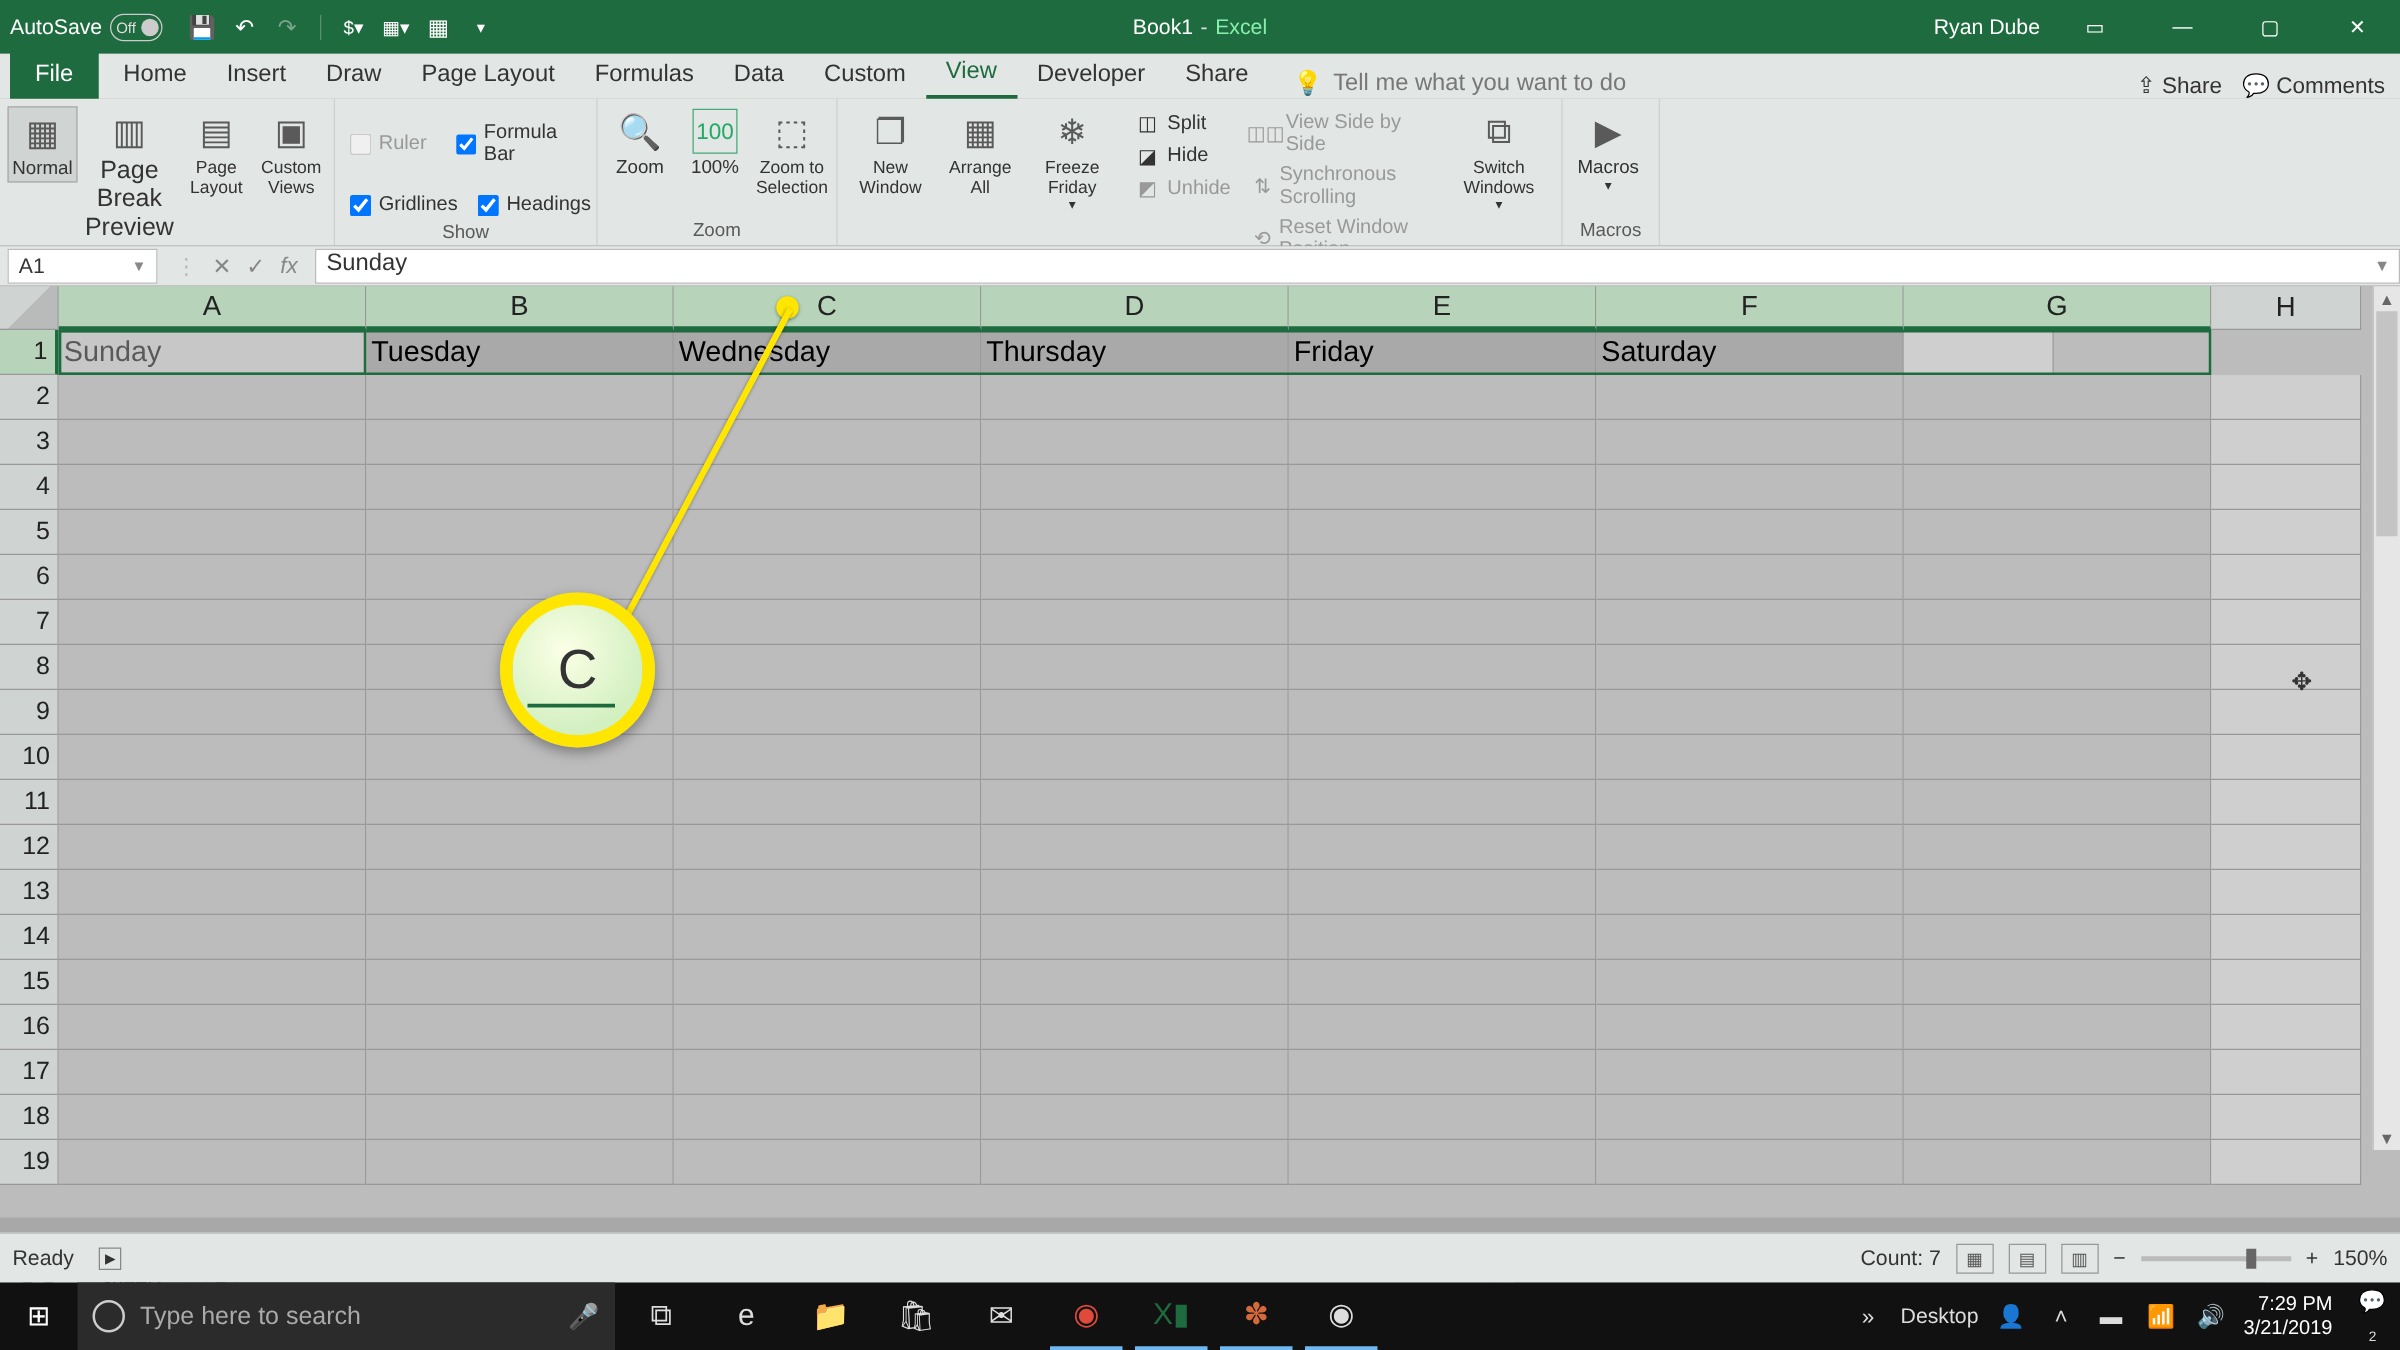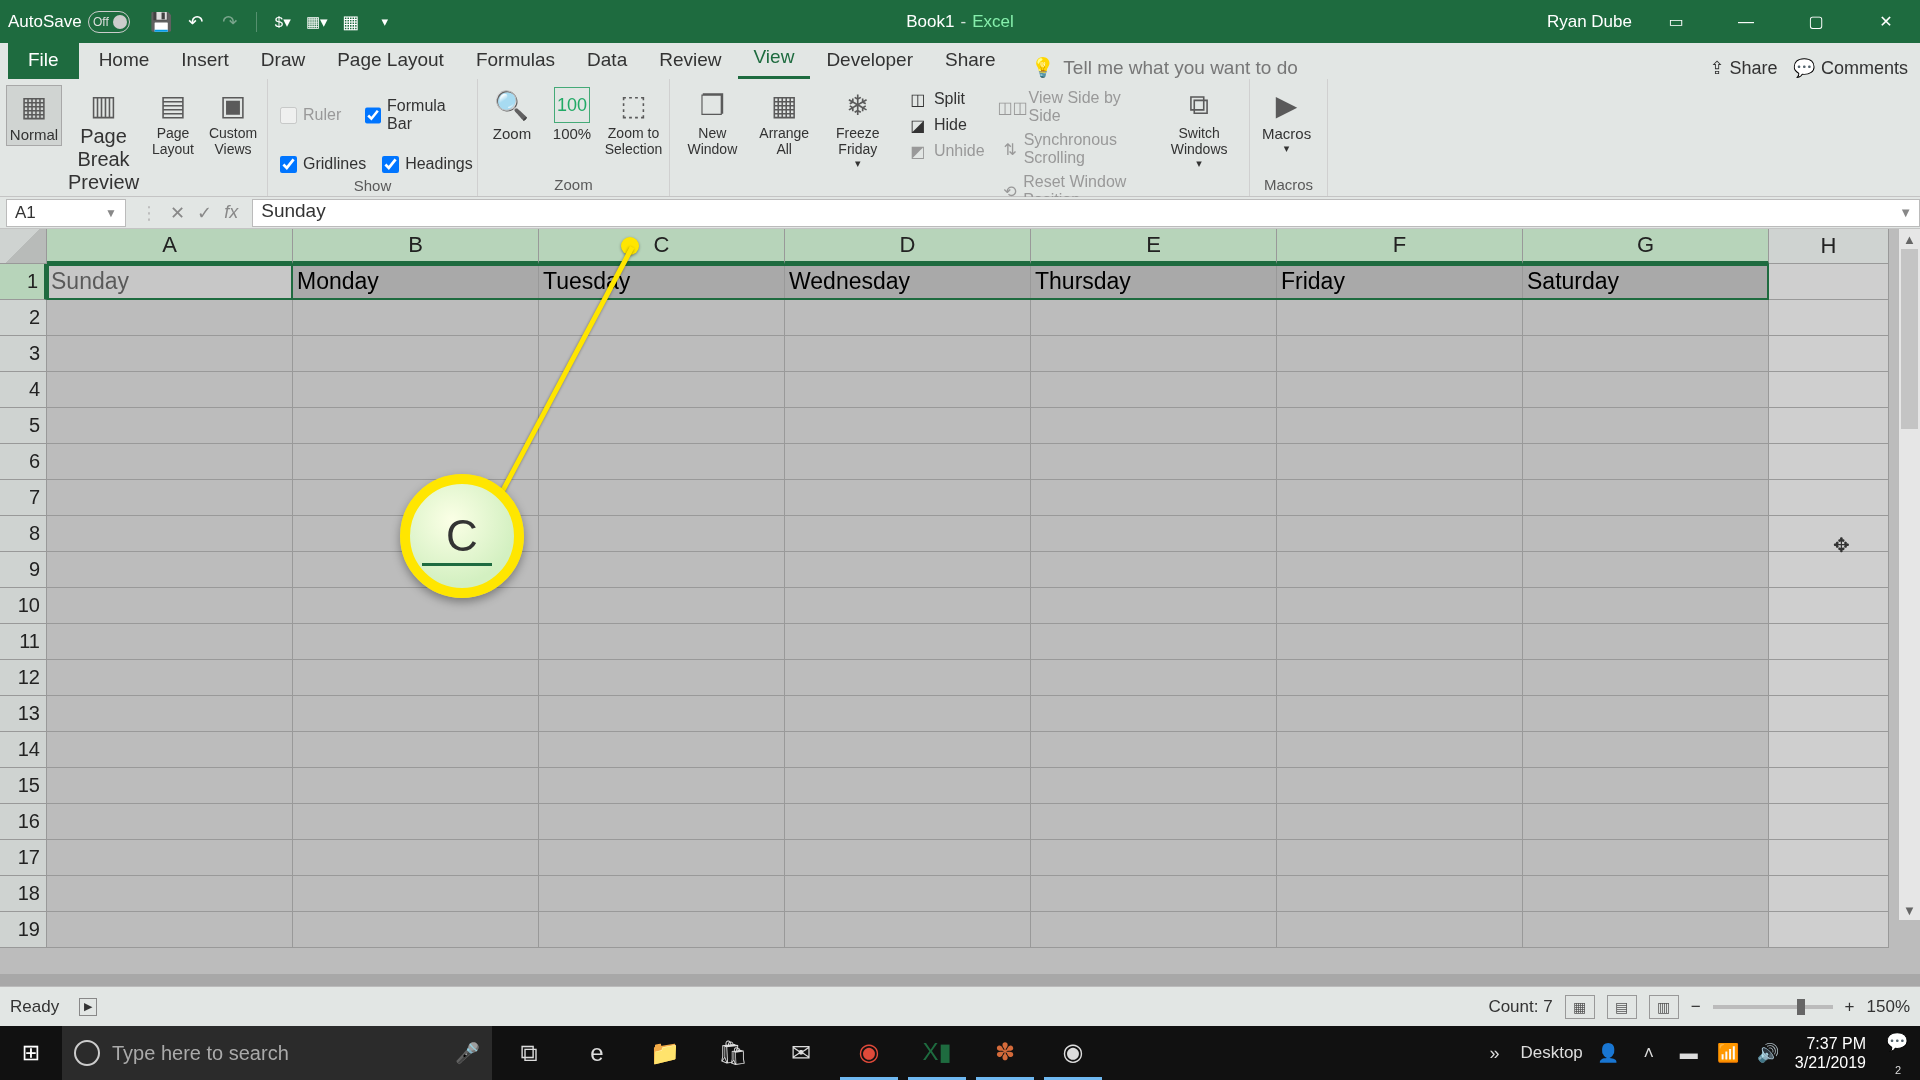--- a/index.html
+++ b/index.html
@@ -137,21 +137,21 @@
 </div>
 
 <div class="tabs">
   <div class="tab file">File</div>
   <div class="tab">Home</div>
   <div class="tab">Insert</div>
   <div class="tab">Draw</div>
   <div class="tab">Page Layout</div>
   <div class="tab">Formulas</div>
   <div class="tab">Data</div>
-  <div class="tab">Review</div>
+  <div class="tab">Custom</div>
   <div class="tab active">View</div>
   <div class="tab">Developer</div>
   <div class="tab">Share</div>
   <div class="tell-me">
     <span>💡</span>
     <span>Tell me what you want to do</span>
   </div>
   <div class="tabs-right">
     <div class="share-btn">
       <span>⇪</span>
@@ -336,21 +336,20 @@
       <div class="row-hdr">14</div>
       <div class="row-hdr">15</div>
       <div class="row-hdr">16</div>
       <div class="row-hdr">17</div>
       <div class="row-hdr">18</div>
       <div class="row-hdr">19</div>
     </div>
   <div class="cells" id="cells">
       <div class="cell-row">
         <div class="cell r1" style="width: 246px;">Sunday</div>
-        <div class="cell r1" style="width: 246px;">Monday</div>
         <div class="cell r1" style="width: 246px;">Tuesday</div>
         <div class="cell r1" style="width: 246px;">Wednesday</div>
         <div class="cell r1" style="width: 246px;">Thursday</div>
         <div class="cell r1" style="width: 246px;">Friday</div>
         <div class="cell r1" style="width: 246px;">Saturday</div>
         <div class="cell r1 colH" style="width: 120px;"></div>
       </div>
       <div class="cell-row">
         <div class="cell" style="width: 246px;"></div>
         <div class="cell" style="width: 246px;"></div>
@@ -606,18 +605,18 @@
   </div>
   <div class="systray">
     <span class="stray-icon">»</span>
     <span class="stray-icon" style="width:auto;font-size:17px">Desktop</span>
     <span class="stray-icon">👤</span>
     <span class="stray-icon">˄</span>
     <span class="stray-icon">▬</span>
     <span class="stray-icon">📶</span>
     <span class="stray-icon">🔊</span>
     <div class="clock">
-      <div>7:37 PM</div>
+      <div>7:29 PM</div>
       <div>3/21/2019</div>
     </div>
     <span class="stray-icon">💬<sub style="font-size:11px">2</sub></span>
   </div>
 </div>
 
 </body></html>

